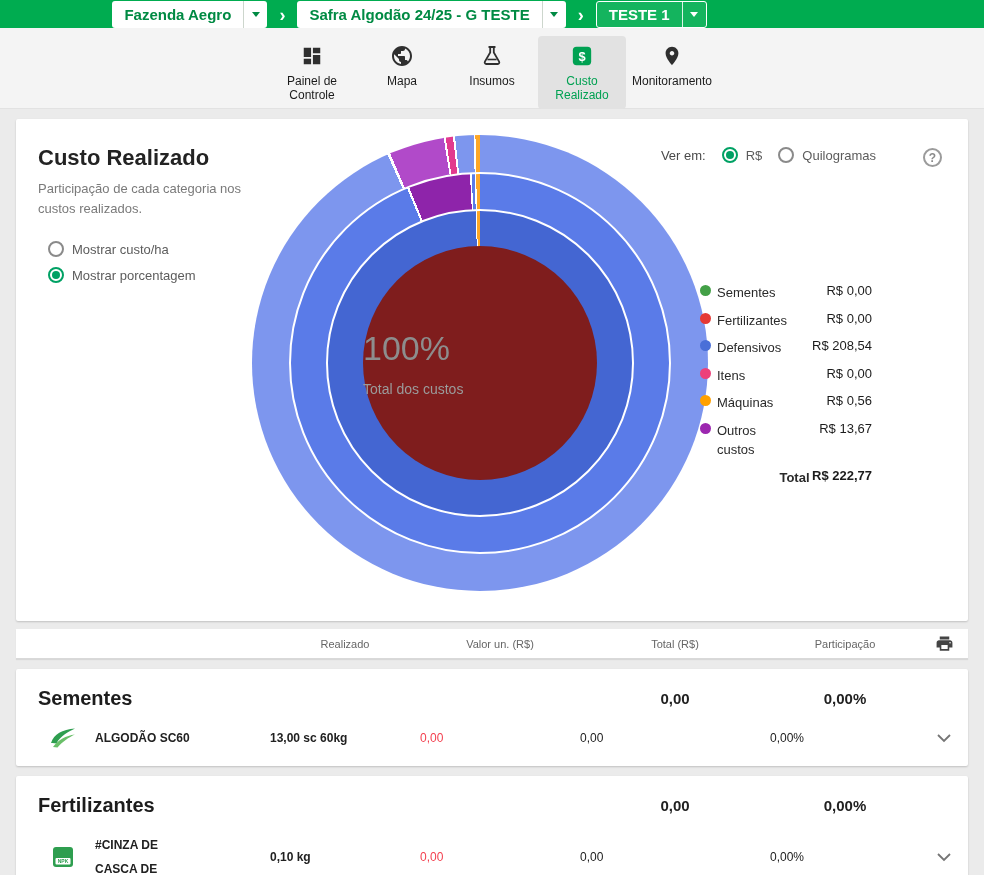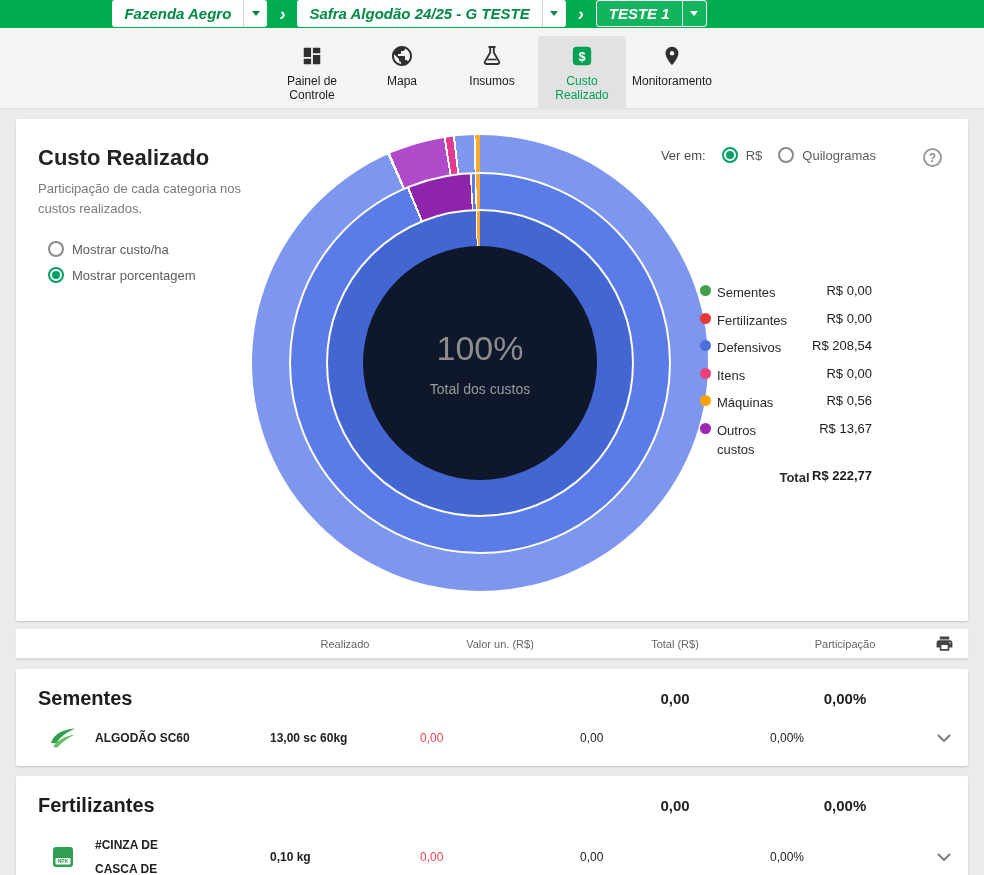--- a/index.html
+++ b/index.html
@@ -4,21 +4,21 @@
 <style>
   :root{
     --brand:#00ac50; --accent:#00a164; --tab-green:#00a152;
     --crumb-green:#008a43; --red:#f3404f;
   }
   *{box-sizing:border-box;margin:0;padding:0;}
   html,body{width:984px;height:875px;overflow:hidden;}
   body{background:#ebebeb;font-family:"Liberation Sans",sans-serif;color:#212121;position:relative;}
 
   
-  .topbar{height:28px;background:var(--brand);display:flex;align-items:flex-start;justify-content:center;font-style:italic;}
+  .topbar{height:28px;background:var(--brand);display:flex;align-items:flex-end;justify-content:center;}
   .crumbs{display:flex;align-items:center;gap:12px;margin-right:165px;}
   .crumb{display:flex;align-items:stretch;height:27px;background:#fff;border-radius:3px;overflow:hidden;cursor:pointer;}
   .crumb-label{display:flex;align-items:center;padding:0 12px;font-size:15px;font-weight:bold;color:var(--crumb-green);white-space:nowrap;}
   .crumb-caret{width:24px;display:flex;align-items:center;justify-content:center;border-left:1px solid #cdd6cd;}
   .crumb-caret::after{content:"";border-left:4px solid transparent;border-right:4px solid transparent;border-top:5px solid var(--crumb-green);}
   .crumb.green{background:#14b45e;border:1px solid #fff;}
   .crumb.green .crumb-label{color:#fff;}
   .crumb.green .crumb-caret{border-left-color:rgba(255,255,255,.85);}
   .crumb.green .crumb-caret::after{border-top-color:#fff;}
   .crumb-sep{color:#fff;font-size:18px;font-weight:bold;line-height:1;}
@@ -45,21 +45,21 @@
   .radio.checked{border-color:var(--accent);}
   .radio.checked::after{content:"";position:absolute;inset:2px;background:var(--accent);border-radius:50%;}
   .viewin{position:absolute;right:92px;top:28px;display:flex;align-items:center;gap:16px;font-size:13px;color:#4a4a4a;}
   .help{position:absolute;right:26px;top:29px;width:19px;height:19px;border:2px solid #9b9b9b;border-radius:50%;color:#8a8a8a;font-size:12px;font-weight:bold;display:flex;align-items:center;justify-content:center;cursor:pointer;}
 
   .chart-wrap{position:absolute;left:236px;top:16px;width:456px;height:456px;}
   .ring{position:absolute;border-radius:50%;}
   .ring.r0{inset:0;}
   .ring.r1{inset:37px;border:2px solid #fff;}
   .ring.r2{inset:74px;border:2px solid #fff;}
-  .donut-center{position:absolute;inset:111px;background:#0f172a;border-radius:50%;display:flex;flex-direction:column;align-items:center;justify-content:center;gap:13px;}
+  .donut-center{position:absolute;inset:111px;background:#7f1d1d;border-radius:50%;display:flex;flex-direction:column;align-items:flex-start;justify-content:center;gap:13px;}
   .dc-val{font-size:34px;color:#8d8d8d;}
   .dc-lab{font-size:14px;color:#9b9b9b;}
 
   .legend{position:absolute;right:96px;top:164px;width:172px;font-size:13px;}
   .li{position:relative;padding-left:17px;margin-bottom:8px;min-height:15px;}
   .li .dot{position:absolute;left:0;top:2px;width:11px;height:11px;border-radius:50%;}
   .li .ll{display:inline-block;max-width:80px;vertical-align:top;line-height:1.5;color:#2a2a2a;}
   .li .lv{position:absolute;right:0;top:0;color:#1c1c1c;white-space:nowrap;}
   .li.total{font-weight:bold;margin-top:4px;text-align:center;}
 

